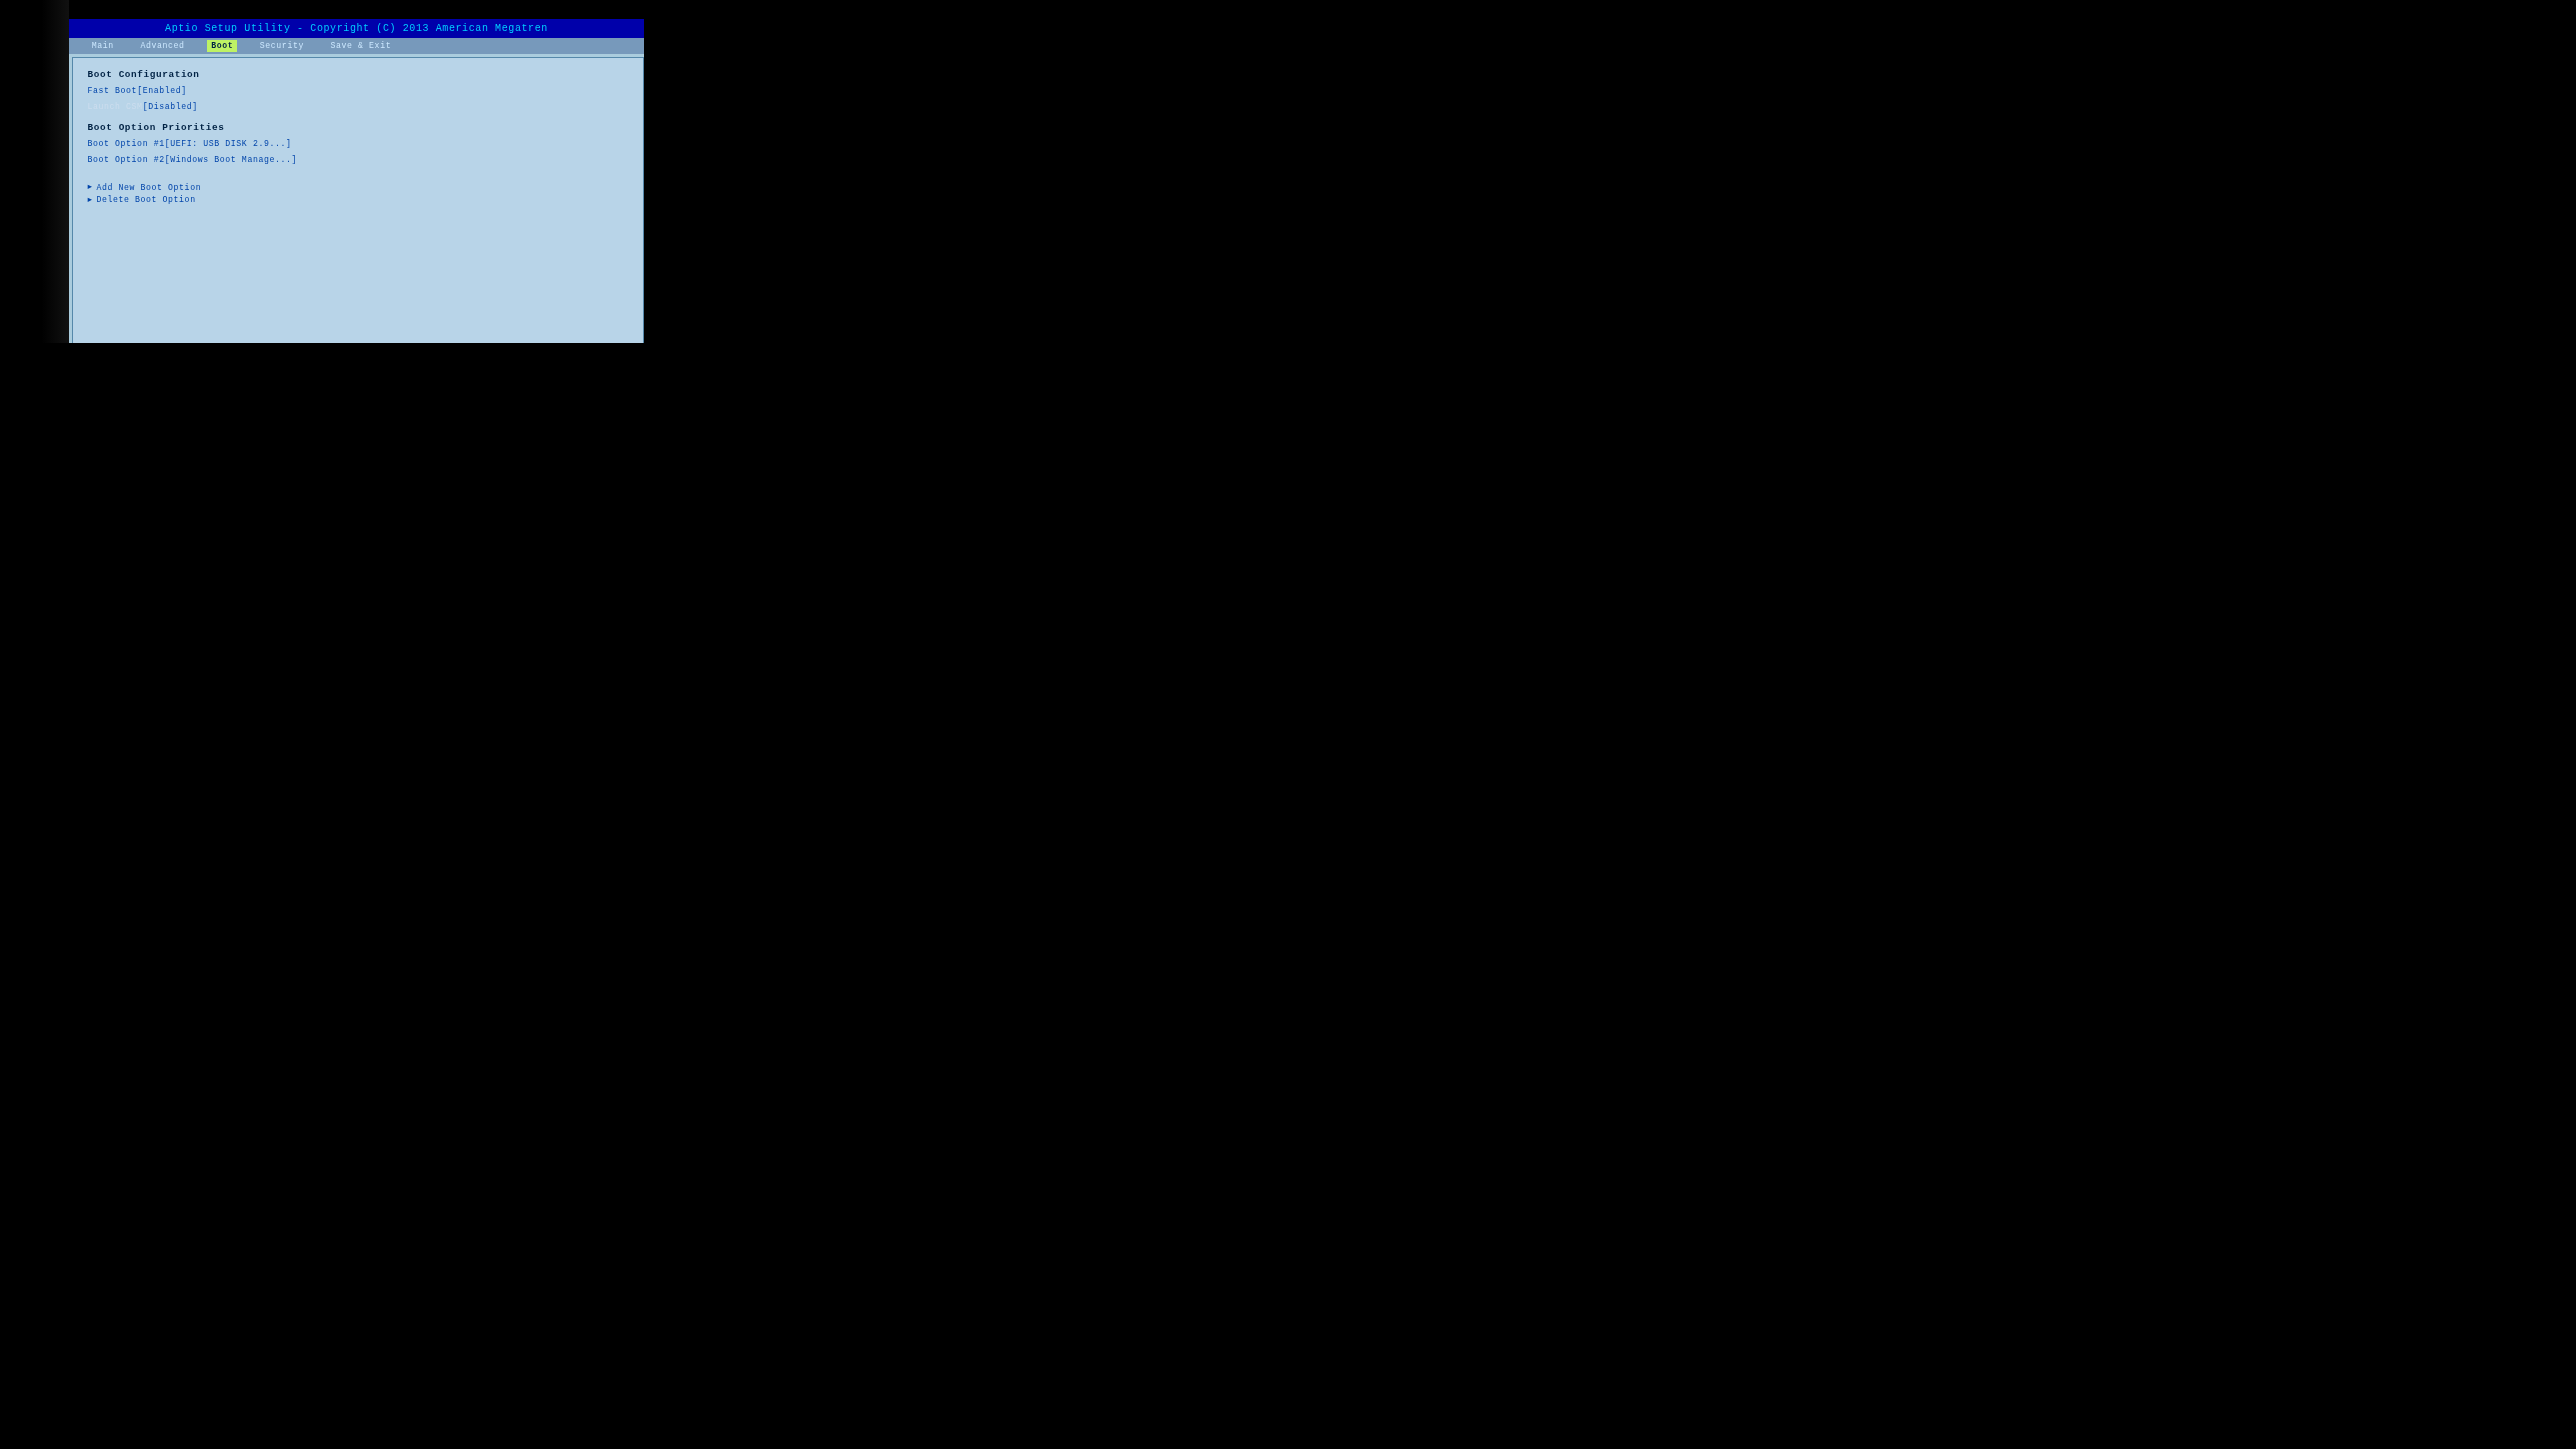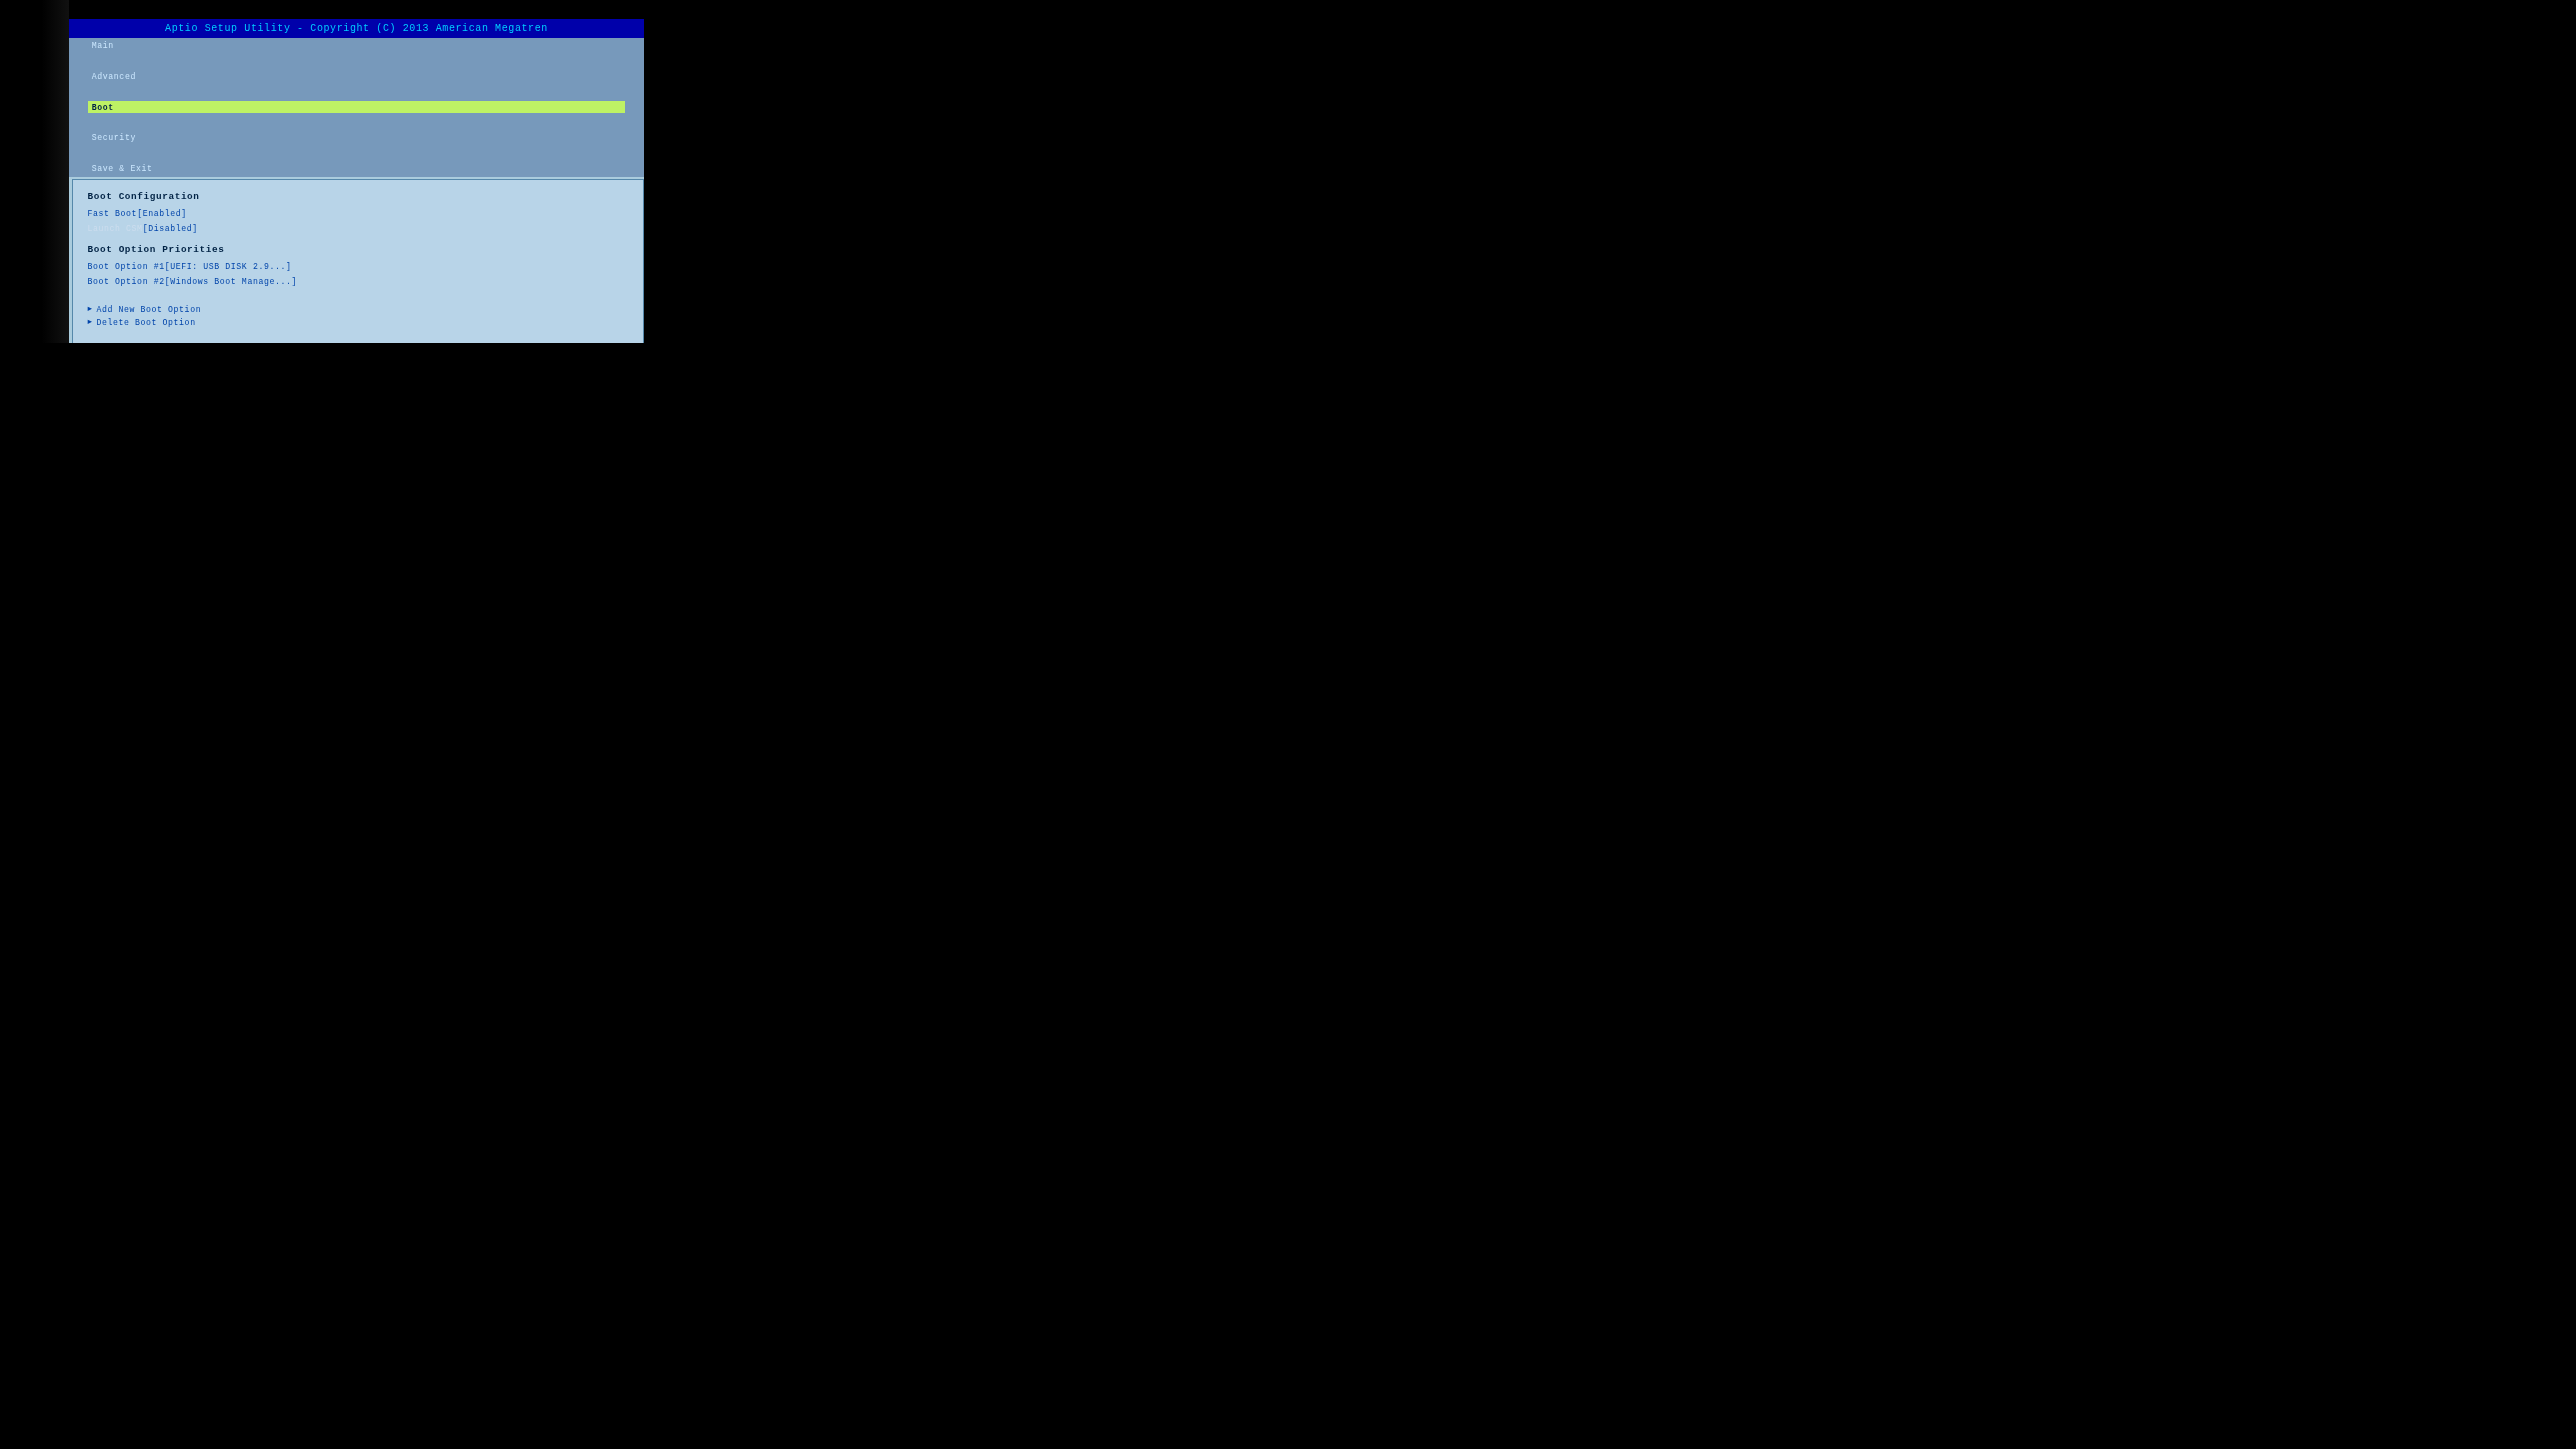--- a/index.html
+++ b/index.html
@@ -27,21 +27,20 @@
       color: #00ccff;
       text-align: center;
       padding: 3.8px 0;
       font-size: 10px;
       letter-spacing: 0.6px;
     }
 
     .nav-bar {
       background: #7799bb;
       display: flex;
-      flex-direction: column;
       padding: 2.5px 19px;
       gap: 19px;
     }
 
     .nav-item {
       color: #cce8ff;
       font-size: 8.2px;
       letter-spacing: 0.6px;
       padding: 1.3px 3.8px;
       cursor: pointer;

